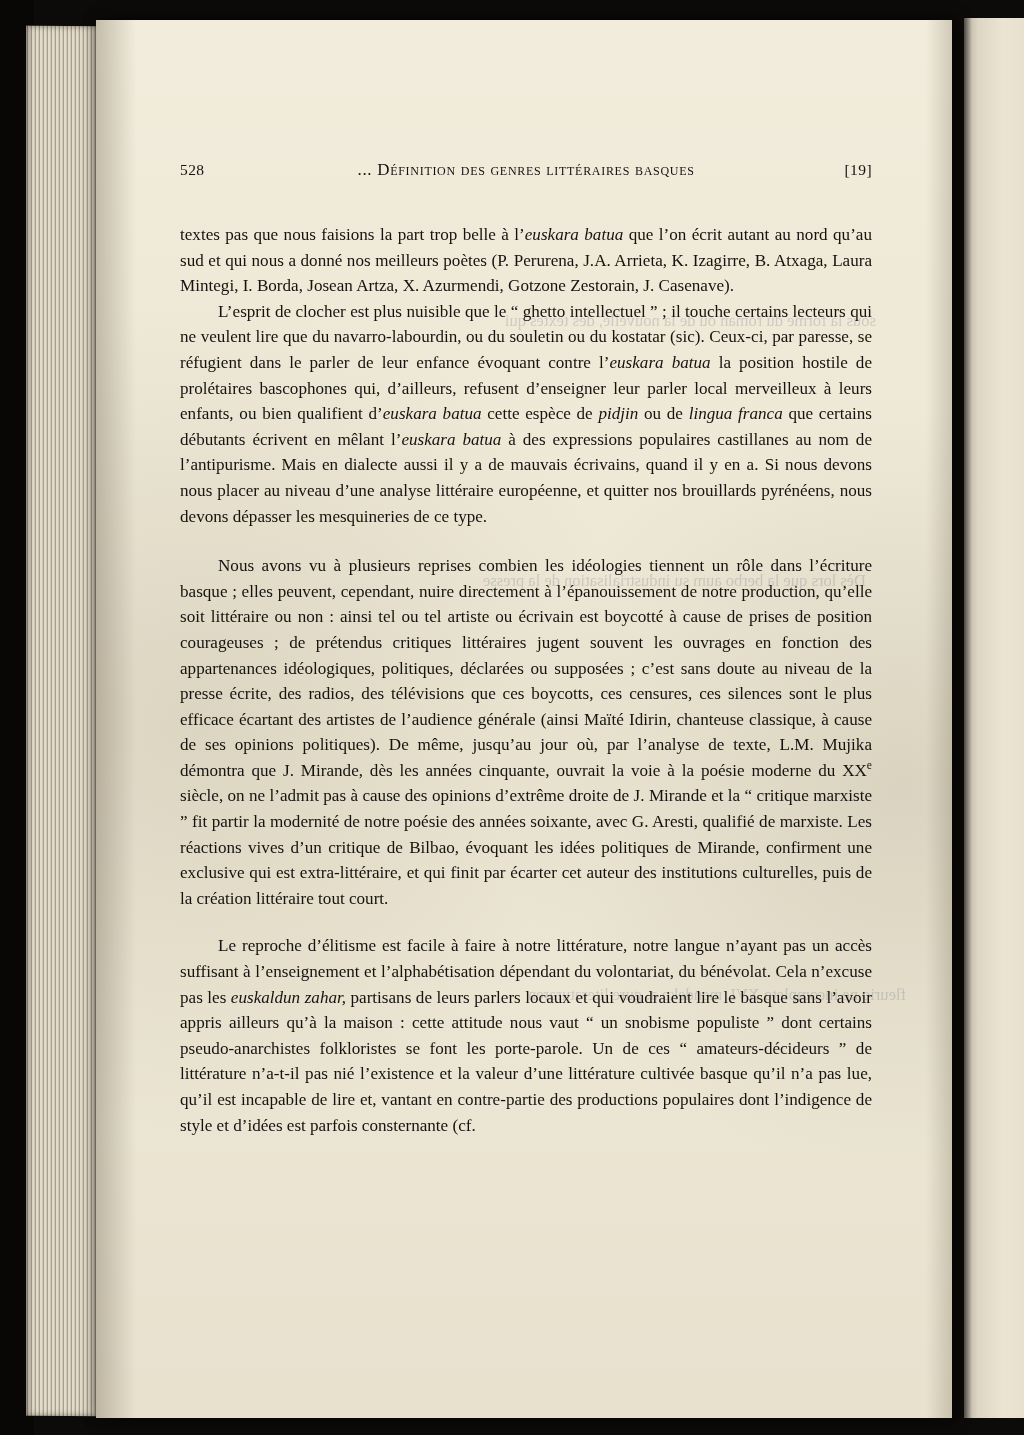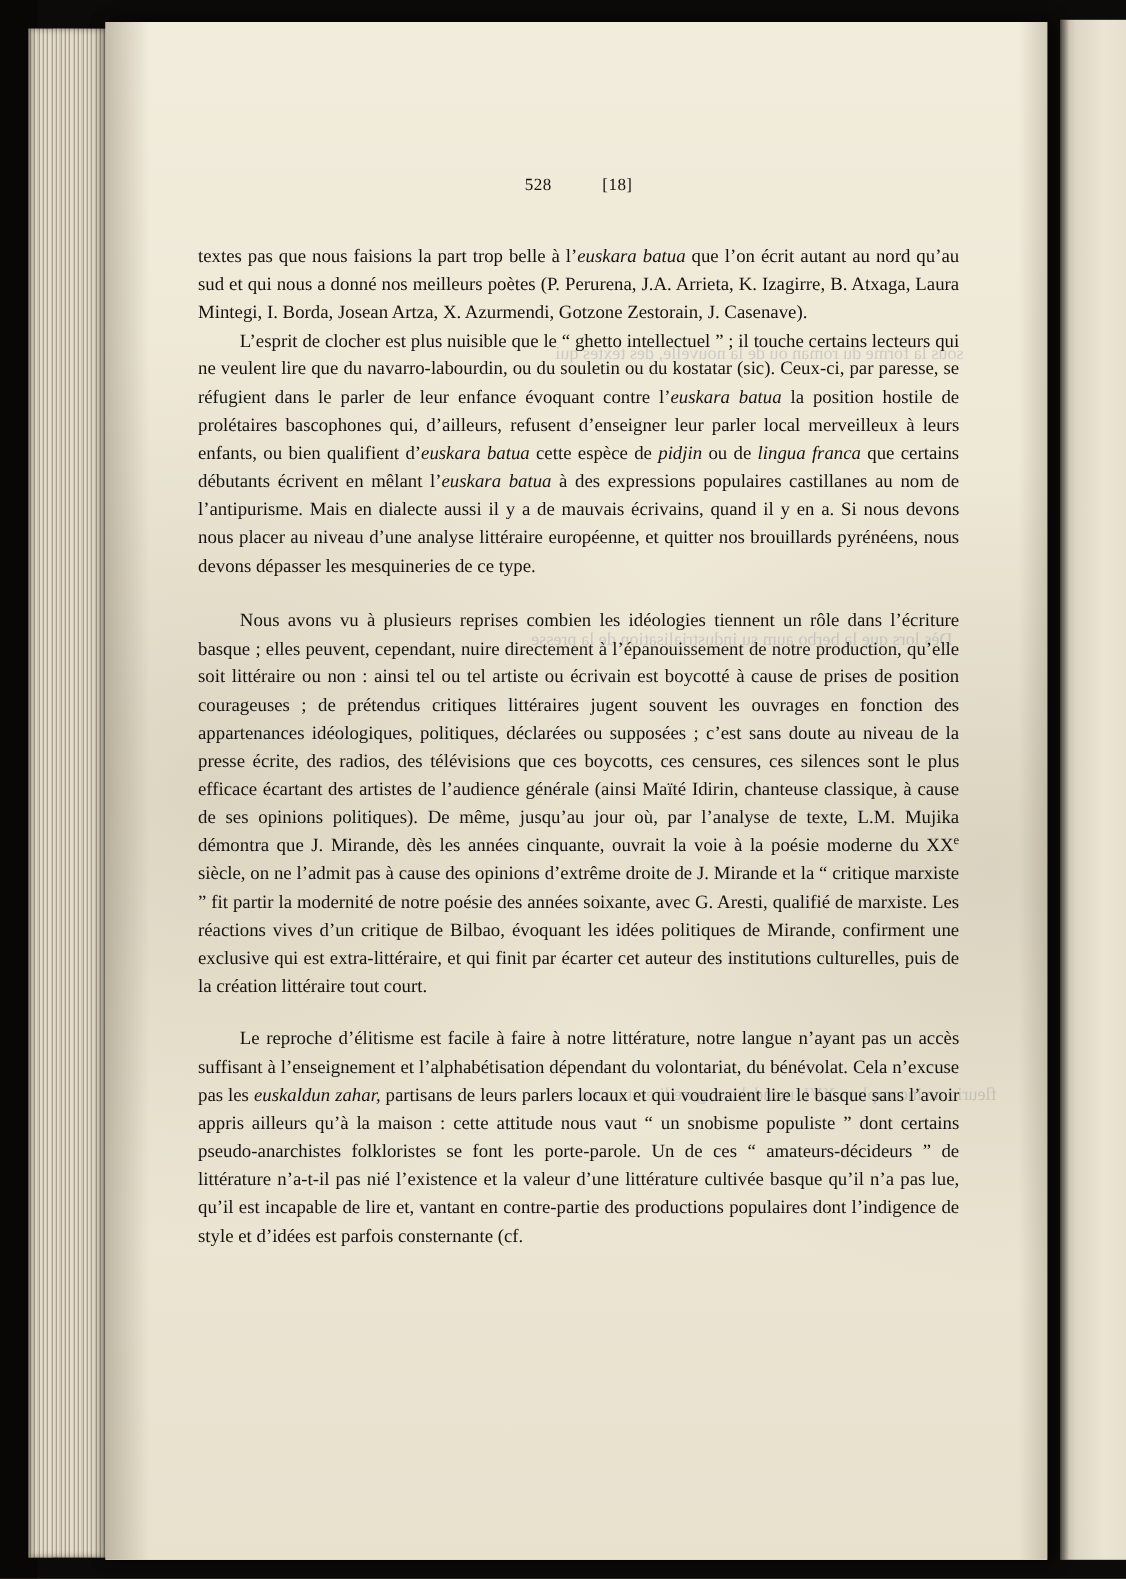--- a/index.html
+++ b/index.html
@@ -96,21 +96,20 @@
   }
 
   
   .running-head {
     display: flex;
     align-items: baseline;
     font-size: 15.5px;
     letter-spacing: 0.4px;
     color: #14120e;
     margin-bottom: 42px;
-    justify-content: center;
   }
   .folio-left {
     width: 44px;
     text-align: left;
     font-size: 15.5px;
   }
   .head-title {
     flex: 1;
     text-align: center;
     font-variant: small-caps;
@@ -173,21 +172,22 @@
   <div class="page">
 
     <div class="showthrough st1">sous la forme du roman ou de la nouvelle, des textes qui</div>
     <div class="showthrough st2">Dès lors que la berbo aum su industrialisation de la presse</div>
     <div class="showthrough st3">fleurio ne incompleto XVI. mendeko a. gure literaturaren</div>
 
     <div class="content">
 
       <div class="running-head">
         <span class="folio-left">528</span>
-        <span class="folio-right">[18]</span>
+        <span class="head-title">... Définition des genres littéraires basques</span>
+        <span class="folio-right">[19]</span>
       </div>
 
       <p class="body gap-small" id="p1"><span>textes pas que nous faisions la part trop belle à l’</span><i>euskara batua</i><span> que l’on écrit autant au nord qu’au sud et qui nous a donné nos meilleurs poètes (P. Perurena, J.A. Arrieta, K. Izagirre, B. Atxaga, Laura Mintegi, I. Borda, Josean Artza, X. Azurmendi, Gotzone Zestorain, J. Casenave).</span></p>
       <p class="body indent gap-small" id="p2"><span>L’esprit de clocher est plus nuisible que le “ ghetto intellectuel ” ; il touche certains lecteurs qui ne veulent lire que du navarro-labourdin, ou du souletin ou du kostatar (sic). Ceux-ci, par paresse, se réfugient dans le parler de leur enfance évoquant contre l’</span><i>euskara batua</i><span> la position hostile de prolétaires bascophones qui, d’ailleurs, refusent d’enseigner leur parler local merveilleux à leurs enfants, ou bien qualifient d’</span><i>euskara batua</i><span> cette espèce de </span><i>pidjin</i><span> ou de </span><i>lingua franca</i><span> que certains débutants écrivent en mêlant l’</span><i>euskara batua</i><span> à des expressions populaires castillanes au nom de l’antipurisme. Mais en dialecte aussi il y a de mauvais écrivains, quand il y en a. Si nous devons nous placer au niveau d’une analyse littéraire européenne, et quitter nos brouillards pyrénéens, nous devons dépasser les mesquineries de ce type.</span></p>
       <p class="body indent gap-med" id="p3"><span>Nous avons vu à plusieurs reprises combien les idéologies tiennent un rôle dans l’écriture basque ; elles peuvent, cependant, nuire directement à l’épanouissement de notre production, qu’elle soit littéraire ou non : ainsi tel ou tel artiste ou écrivain est boycotté à cause de prises de position courageuses ; de prétendus critiques littéraires jugent souvent les ouvrages en fonction des appartenances idéologiques, politiques, déclarées ou supposées ; c’est sans doute au niveau de la presse écrite, des radios, des télévisions que ces boycotts, ces censures, ces silences sont le plus efficace écartant des artistes de l’audience générale (ainsi Maïté Idirin, chanteuse classique, à cause de ses opinions politiques). De même, jusqu’au jour où, par l’analyse de texte, L.M. Mujika démontra que J. Mirande, dès les années cinquante, ouvrait la voie à la poésie moderne du XX</span><sup>e</sup><span> siècle, on ne l’admit pas à cause des opinions d’extrême droite de J. Mirande et la “ critique marxiste ” fit partir la modernité de notre poésie des années soixante, avec G. Aresti, qualifié de marxiste. Les réactions vives d’un critique de Bilbao, évoquant les idées politiques de Mirande, confirment une exclusive qui est extra-littéraire, et qui finit par écarter cet auteur des institutions culturelles, puis de la création littéraire tout court.</span></p>
       <p class="body indent gap-big" id="p4"><span>Le reproche d’élitisme est facile à faire à notre littérature, notre langue n’ayant pas un accès suffisant à l’enseignement et l’alphabétisation dépendant du volontariat, du bénévolat. Cela n’excuse pas les </span><i>euskaldun zahar,</i><span> partisans de leurs parlers locaux et qui voudraient lire le basque sans l’avoir appris ailleurs qu’à la maison : cette attitude nous vaut “ un snobisme populiste ” dont certains pseudo-anarchistes folkloristes se font les porte-parole. Un de ces “ amateurs-décideurs ” de littérature n’a-t-il pas nié l’existence et la valeur d’une littérature cultivée basque qu’il n’a pas lue, qu’il est incapable de lire et, vantant en contre-partie des productions populaires dont l’indigence de style et d’idées est parfois consternante (cf.</span></p>
 
     </div>
   </div>
 </div>

